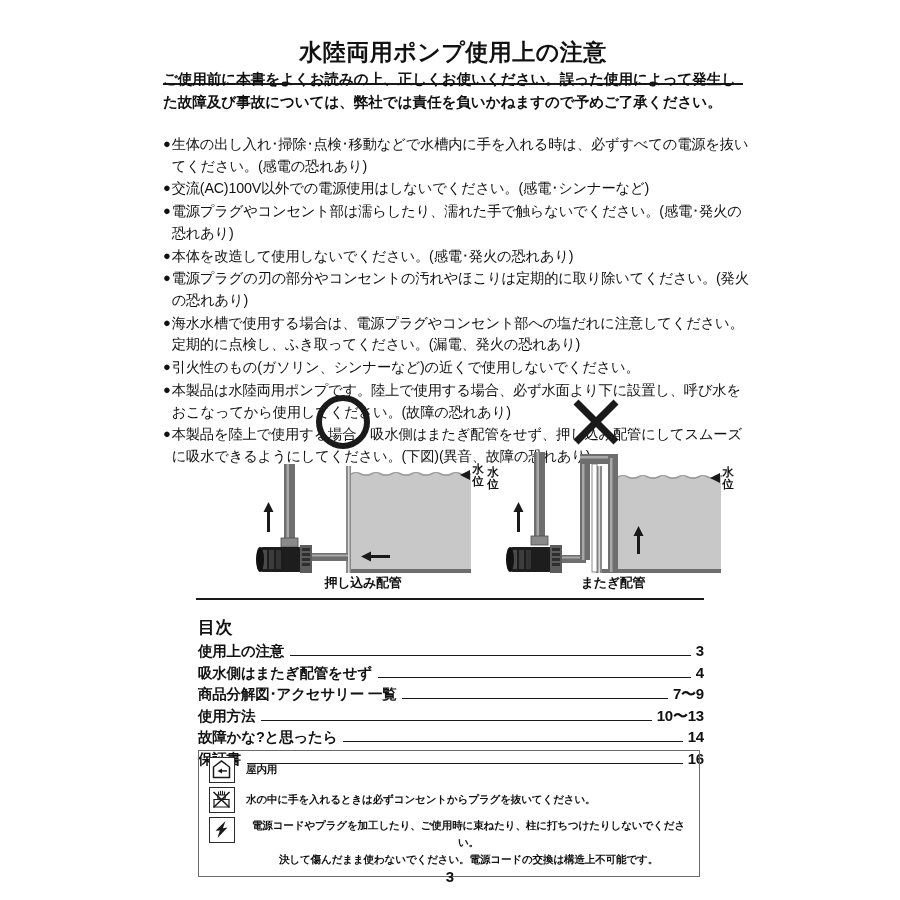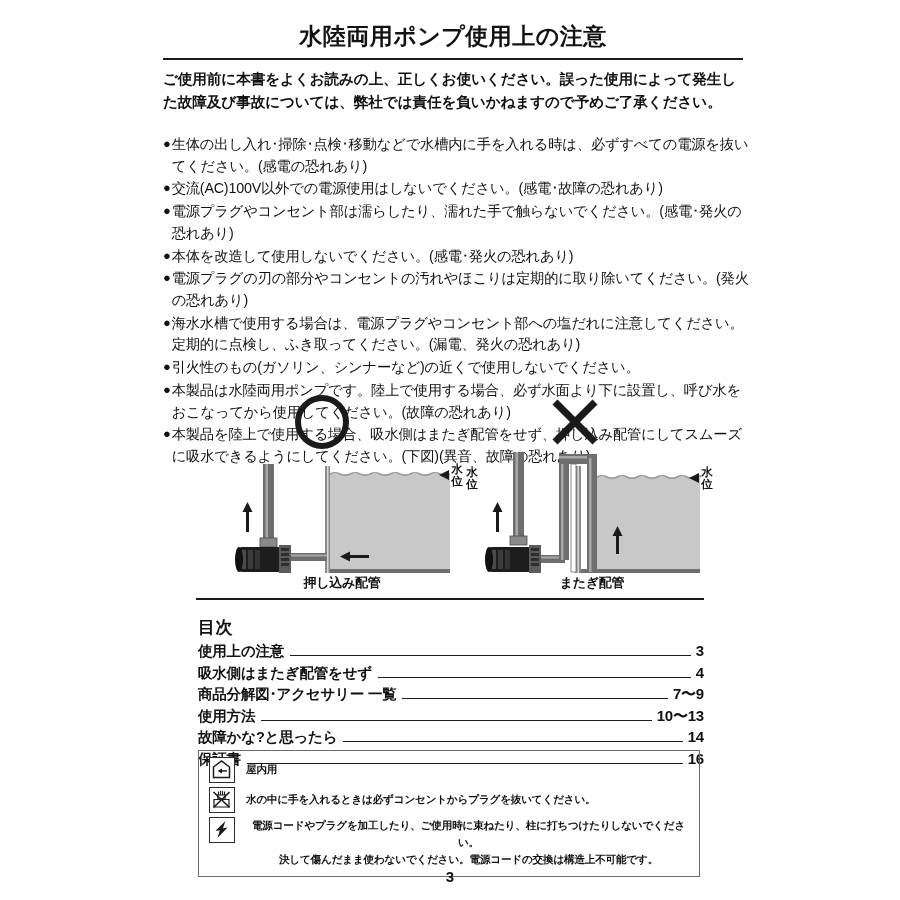--- a/index.html
+++ b/index.html
@@ -23,21 +23,21 @@
   }
 
   
   .title-block {
     position: absolute;
     left: 163px;
     top: 22px;
     width: 580px;
   }
   .doc-title {
-    margin: 0;
+    margin: 16px;
     text-align: center;
     font-size: 23px;
     font-weight: bold;
     letter-spacing: 0.5px;
     line-height: 1.25;
   }
   .title-rule {
     margin-top: 7px;
     border-bottom: 2px solid #1a1a1a;
     width: 100%;
@@ -77,21 +77,21 @@
     padding-right: 1px;
   }
   .notice-text {
     flex: 1 1 auto;
     text-indent: 0;
   }
 
   
   .diagrams {
     position: absolute;
-    left: 147px;
+    left: 168px;
     top: 392px;
     width: 590px;
     height: 200px;
   }
   .diagram {
     position: absolute;
     top: 0;
     width: 250px;
     height: 200px;
   }
@@ -216,21 +216,21 @@
 
   <div class="intro">ご使用前に本書をよくお読みの上、正しくお使いください。誤った使用によって発生した故障及び事故については、弊社では責任を負いかねますので予めご了承ください。</div>
 
   <div class="notice-list">
     <div class="notice-item">
       <span class="notice-bullet">●</span>
       <span class="notice-text">生体の出し入れ･掃除･点検･移動などで水槽内に手を入れる時は、必ずすべての電源を抜いてください。(感電の恐れあり)</span>
     </div>
     <div class="notice-item">
       <span class="notice-bullet">●</span>
-      <span class="notice-text">交流(AC)100V以外での電源使用はしないでください。(感電･故障の恐れあり)</span>
+      <span class="notice-text">交流(AC)100V以外での電源使用はしないでください。(感電･シンナーなど)</span>
     </div>
     <div class="notice-item">
       <span class="notice-bullet">●</span>
       <span class="notice-text">電源プラグやコンセント部は濡らしたり、濡れた手で触らないでください。(感電･発火の恐れあり)</span>
     </div>
     <div class="notice-item">
       <span class="notice-bullet">●</span>
       <span class="notice-text">本体を改造して使用しないでください。(感電･発火の恐れあり)</span>
     </div>
     <div class="notice-item">

